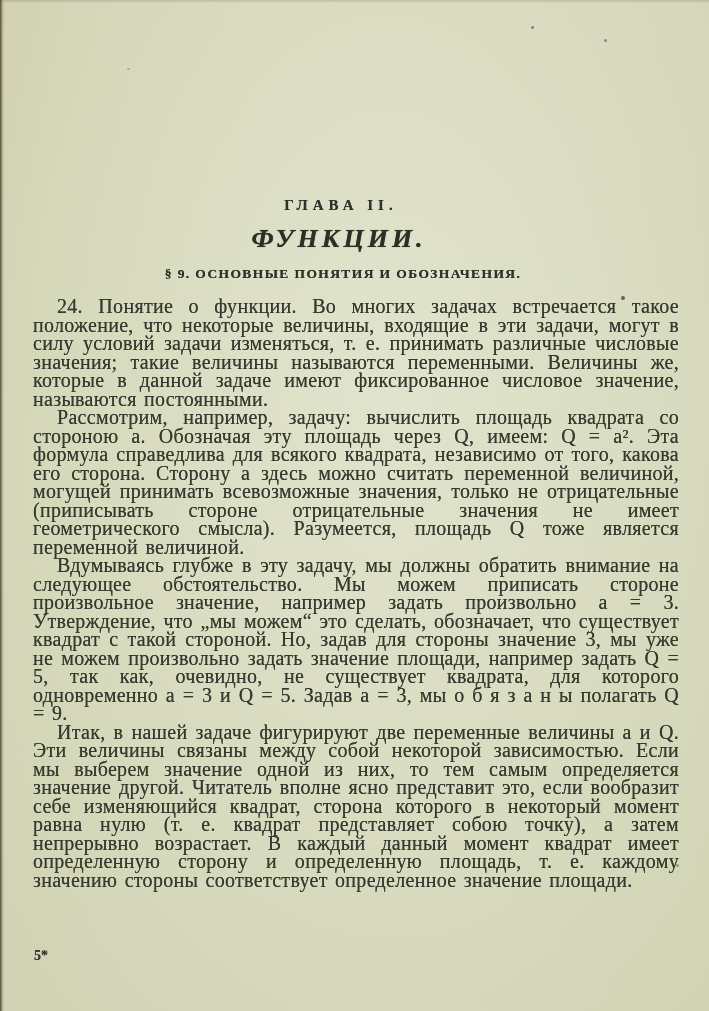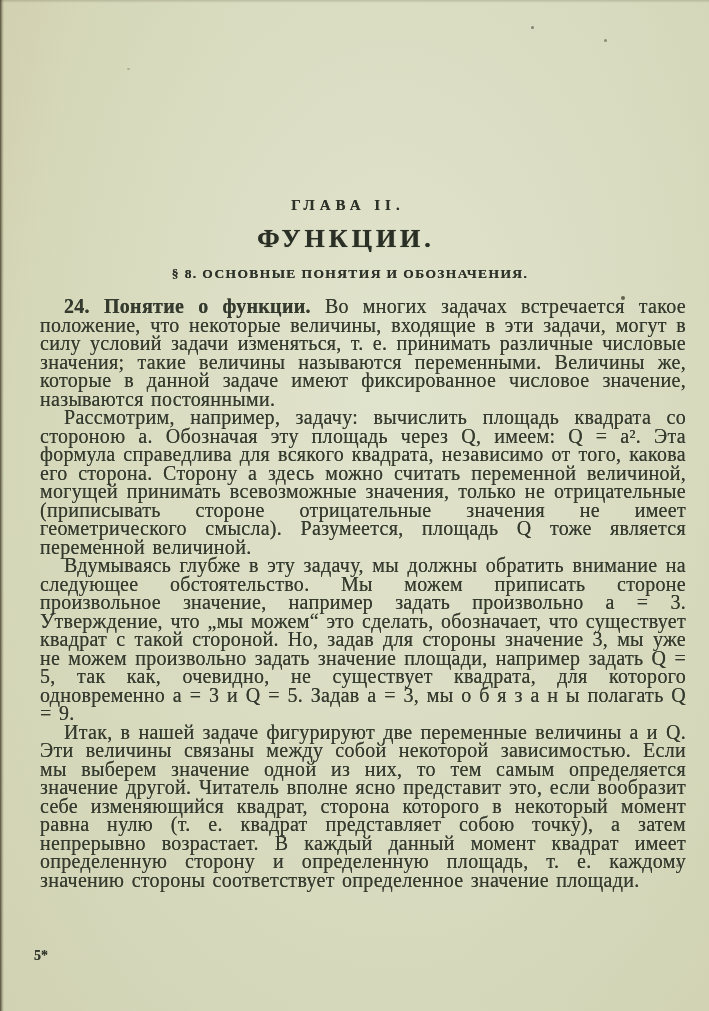--- a/index.html
+++ b/index.html
@@ -32,41 +32,42 @@
   .page::after {
     content: "";
     position: absolute;
     left: 0; top: 0; right: 0;
     height: 3px;
     background: linear-gradient(180deg, rgba(50,42,24,0.18), rgba(50,42,24,0));
     pointer-events: none;
   }
   .content {
     position: absolute;
-    left: 40px;
+    left: 33px;
     top: 197px;
     width: 646px;
   }
   .chapter {
     text-align: center;
     font-size: 15px;
     letter-spacing: 5px;
     font-weight: bold;
     color: #2e332a;
     margin: 0 30px 10px 0;
     text-shadow: 0 0 0.6px rgba(46,51,42,0.85);
   }
   .title {
     text-align: center;
     font-size: 26px;
     font-weight: bold;
     letter-spacing: 4px;
     color: #2b3027;
     margin: 0 34px 12px 0;
     text-shadow: 0 0 0.7px rgba(43,48,39,0.9);
+    font-style: italic;
   }
   .section {
     text-align: center;
     font-size: 13.5px;
     font-weight: bold;
     letter-spacing: 1.4px;
     color: #2e332a;
     margin: 0 26px 15px 0;
     text-shadow: 0 0 0.6px rgba(46,51,42,0.85);
   }
@@ -74,21 +75,21 @@
     margin: 0;
     text-align: justify;
     text-indent: 24px;
     font-size: 20px;
     line-height: 18.5px;
     letter-spacing: 0.3px;
     word-spacing: 2px;
     text-shadow: 0 0 0.6px rgba(52,58,46,0.8);
   }
   .bodytext .lead {
-    font-weight: bold;
+    font-weight: normal;
   }
   .footer-mark {
     position: absolute;
     left: 34px;
     top: 948px;
     font-size: 14px;
     font-weight: bold;
     color: #343a2e;
     text-shadow: 0 0 0.5px rgba(52,58,46,0.8);
   }
@@ -107,21 +108,21 @@
 <body>
 
 <div class="page">
 
   <div class="content">
 
     <div class="chapter">ГЛАВА II.</div>
 
     <div class="title">ФУНКЦИИ.</div>
 
-    <div class="section">§ 8. ОСНОВНЫЕ ПОНЯТИЯ И ОБОЗНАЧЕНИЯ.</div>
+    <div class="section">§ 9. ОСНОВНЫЕ ПОНЯТИЯ И ОБОЗНАЧЕНИЯ.</div>
 
     <div class="bodytext">
       <p><span class="lead">24. Понятие о функции.</span> <span>Во многих задачах встречается такое положение, что некоторые величины, входящие в эти задачи, могут в силу условий задачи изменяться, т. е. принимать различные числовые значения; такие величины называются переменными. Величины же, которые в данной задаче имеют фиксированное числовое значение, называются постоянными.</span></p>
 
       <p>Рассмотрим, например, задачу: вычислить площадь квадрата со стороною a. Обозначая эту площадь через Q, имеем: Q = a². Эта формула справедлива для всякого квадрата, независимо от того, какова его сторона. Сторону a здесь можно считать переменной величиной, могущей принимать всевозможные значения, только не отрицательные (приписывать стороне отрицательные значения не имеет геометрического смысла). Разумеется, площадь Q тоже является переменной величиной.</p>
 
       <p>Вдумываясь глубже в эту задачу, мы должны обратить внимание на следующее обстоятельство. Мы можем приписать стороне произвольное значение, например задать произвольно a = 3. Утверждение, что „мы можем“ это сделать, обозначает, что существует квадрат с такой стороной. Но, задав для стороны значение 3, мы уже не можем произвольно задать значение площади, например задать Q = 5, так как, очевидно, не существует квадрата, для которого одновременно a = 3 и Q = 5. Задав a = 3, мы о б я з а н ы полагать Q = 9.</p>
 
 
       <p>Итак, в нашей задаче фигурируют две переменные величины a и Q. Эти величины связаны между собой некоторой зависимостью. Если мы выберем значение одной из них, то тем самым определяется значение другой. Читатель вполне ясно представит это, если вообразит себе изменяющийся квадрат, сторона которого в некоторый момент равна нулю (т. е. квадрат представляет собою точку), а затем непрерывно возрастает. В каждый данный момент квадрат имеет определенную сторону и определенную площадь, т. е. каждому значению стороны соответствует определенное значение площади.</p>

